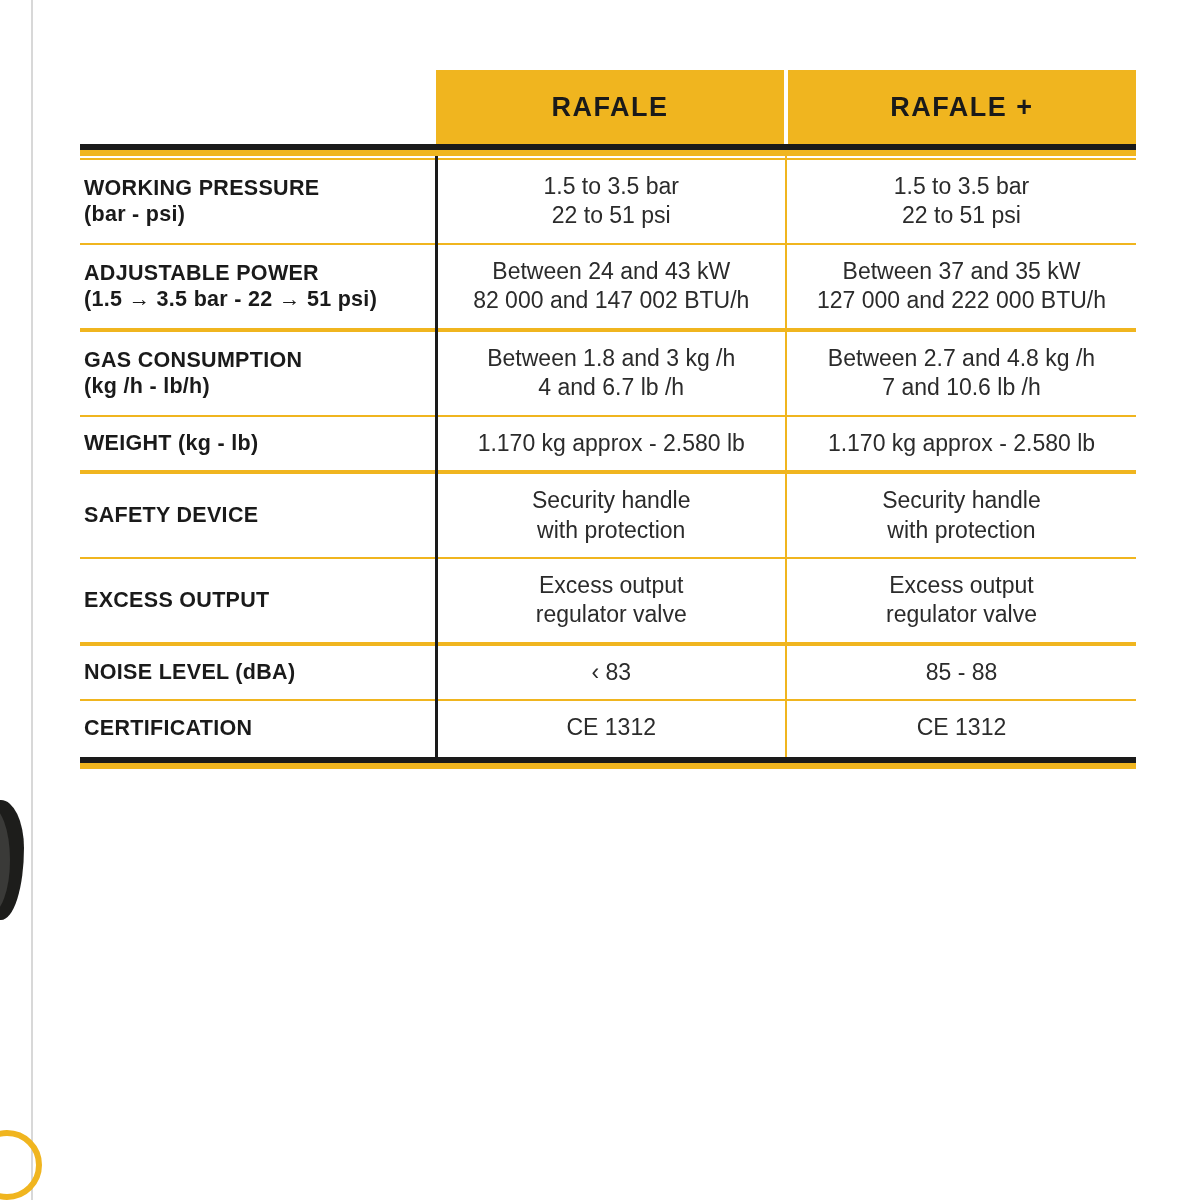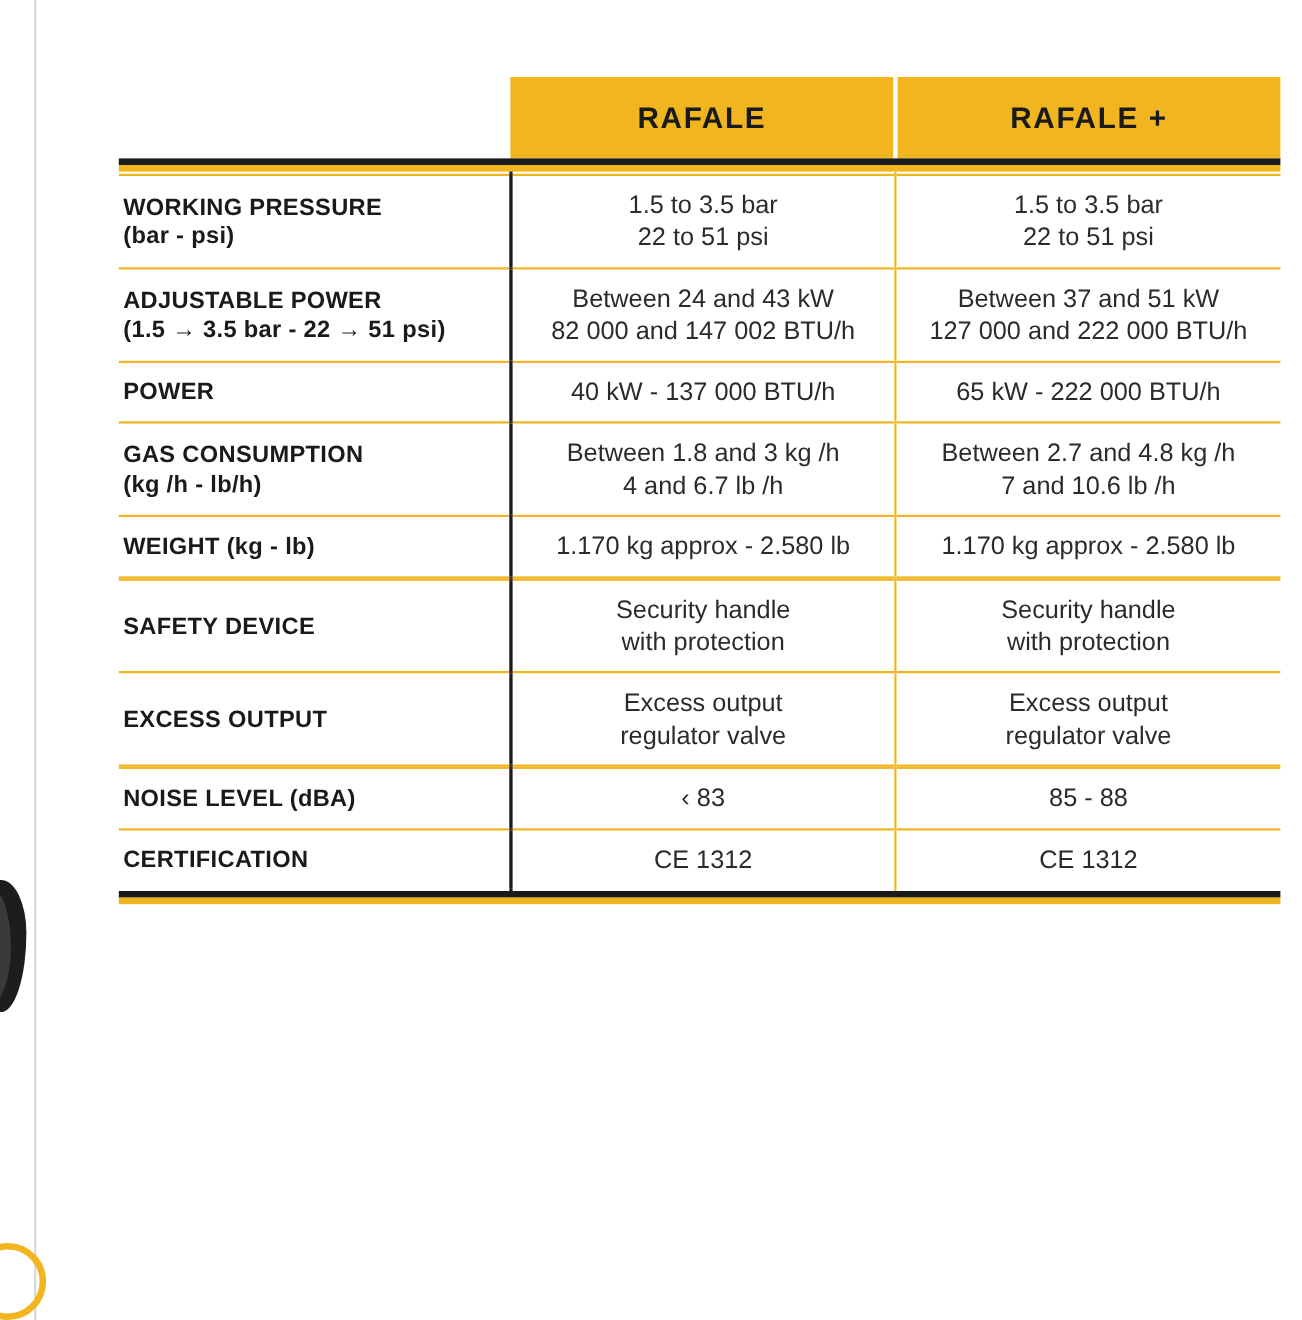--- a/index.html
+++ b/index.html
@@ -51,21 +51,21 @@
     top: 1130px;
     width: 58px;
     height: 58px;
     border: 6px solid #f0b51f;
     border-radius: 50%;
     background: transparent;
   }
 
   .table-wrap {
     position: absolute;
-    left: 108px;
+    left: 80px;
     top: 70px;
     width: 1056px;
   }
 
   table.spec {
     border-collapse: collapse;
     width: 1056px;
     table-layout: fixed;
   }
 
@@ -254,51 +254,34 @@
             </div>
           </td>
           <td class="v1">
             <div class="cell val">
               <div>Between 24 and 43 kW</div>
               <div>82 000 and 147 002 BTU/h</div>
             </div>
           </td>
           <td class="v2">
             <div class="cell val">
-              <div>Between 37 and 51 kW</div>
+              <div>Between 37 and 35 kW</div>
               <div>127 000 and 222 000 BTU/h</div>
             </div>
           </td>
         </tr>
         <tr class="row-sep">
           <td>
             <div class="sep-line"></div>
           </td>
           <td class="v1">
             <div class="sep-line"></div>
           </td>
           <td class="v2">
             <div class="sep-line"></div>
-          </td>
-        </tr>
-        <tr>
-          <td>
-            <div class="cell lbl">
-              <div>POWER</div>
-            </div>
-          </td>
-          <td class="v1">
-            <div class="cell val">
-              <div>40 kW - 137 000 BTU/h</div>
-            </div>
-          </td>
-          <td class="v2">
-            <div class="cell val">
-              <div>65 kW - 222 000 BTU/h</div>
-            </div>
           </td>
         </tr>
         <tr class="row-sep">
           <td>
             <div class="sep-line"></div>
           </td>
           <td class="v1">
             <div class="sep-line"></div>
           </td>
           <td class="v2">

